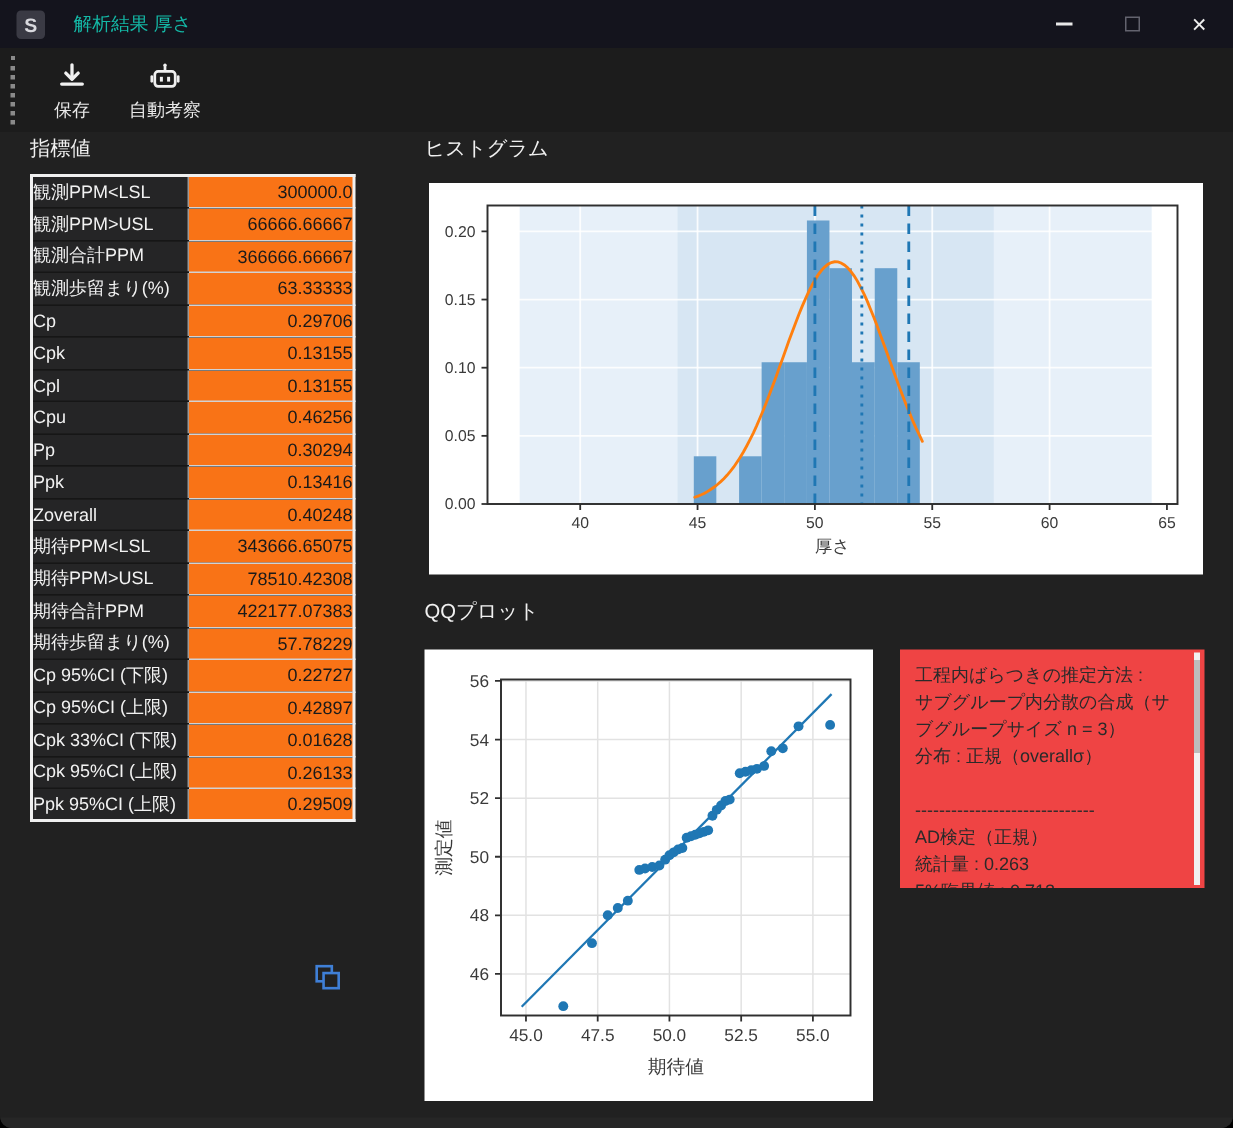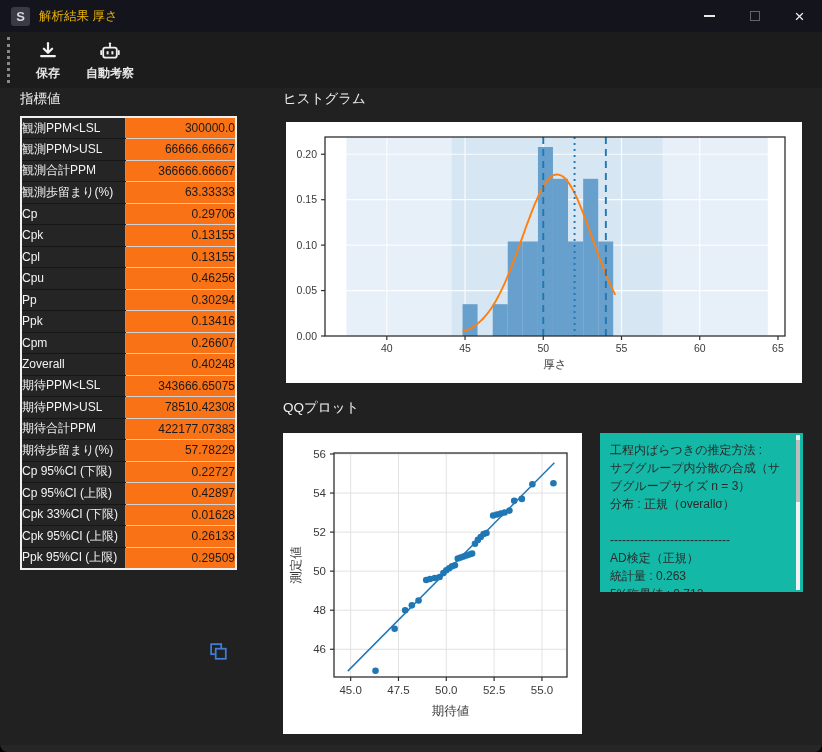--- a/index.html
+++ b/index.html
@@ -11,30 +11,30 @@
   }
   
   .titlebar {
     position:absolute; left:0; top:0; width:822px; height:32px;
     background:#14141d; display:flex; align-items:center;
   }
   .logo-badge {
     margin-left:11px; width:19px; height:19px; background:#3a3a44; border-radius:3px;
     color:#d9d9de; font-size:13px; font-weight:bold; display:flex; align-items:center; justify-content:center;
   }
-  .win-title { margin-left:9px; color:#eab308; font-size:12.5px; }
+  .win-title { margin-left:19px; color:#14b8a6; font-size:12.5px; }
   .win-controls { margin-left:auto; display:flex; height:100%; }
   .win-btn { width:45px; height:100%; display:flex; align-items:center; justify-content:center; }
   .min-glyph { width:11px; height:2px; background:#e9e9e9; }
   .max-glyph { width:10px; height:10px; border:1.5px solid #63636e; }
   .close-glyph { color:#efefef; font-size:17px; line-height:1; }
   
   .toolbar {
     position:absolute; left:0; top:32px; width:822px; height:56px;
-    background:#1c1c1c; display:flex; align-items:center;font-weight:bold;
+    background:#1c1c1c; display:flex; align-items:center;
   }
   .grip { width:0; height:46px; border-left:3px dotted #8a8a8a; margin-left:7px; }
   .tool-btn {
     margin-left:16px; min-width:44px; height:50px; display:flex; flex-direction:column;
     align-items:center; justify-content:center; color:#e8e8e8; font-size:12px; cursor:default;
   }
   .tool-btn .t-icon { height:24px; display:flex; align-items:center; justify-content:center; margin-bottom:2px; }
   
   .metrics-title, .section-title {
     position:absolute; color:#f0f0f0; font-size:13.5px; font-weight:normal;
@@ -54,21 +54,21 @@
   .copy-btn { position:absolute; left:205px; top:640px; width:26px; height:26px;
     display:flex; align-items:center; justify-content:center; cursor:default; }
   
   .card { position:absolute; background:#ffffff; }
   #hist-card { left:286px; top:122px; width:516px; height:261px; }
   #qq-card   { left:283px; top:433px; width:299px; height:301px; }
   svg text { font-family:"Liberation Sans","DejaVu Sans",sans-serif; fill:#3a3a3a; }
   
   .info-box {
     position:absolute; left:600px; top:433px; width:203px; height:159px;
-    background:#14b8a6; color:#2a2a2a; font-size:12px; line-height:1.5;
+    background:#ef4444; color:#2a2a2a; font-size:12px; line-height:1.5;
     padding:8px 14px 0 10px; overflow:hidden;
   }
   .info-line { min-height:1.5em; word-break:break-all; }
   .info-scrollbar { position:absolute; right:3px; top:2px; width:4px; height:155px; background:#f1f1f1; }
   .info-thumb { position:absolute; left:0; top:5px; width:4px; height:62px; background:#bdbdbd; }
   
   .bottom-edge { position:absolute; left:0; top:745px; width:822px; height:7px; background:#262626;
     border-bottom-left-radius:8px; border-bottom-right-radius:8px; }
 </style>
 </head>
@@ -155,24 +155,20 @@
           <td class="m-label">Cpu</td>
           <td class="m-value">0.46256</td>
         </tr>
         <tr>
           <td class="m-label">Pp</td>
           <td class="m-value">0.30294</td>
         </tr>
         <tr>
           <td class="m-label">Ppk</td>
           <td class="m-value">0.13416</td>
-        </tr>
-        <tr>
-          <td class="m-label">Cpm</td>
-          <td class="m-value">0.26607</td>
         </tr>
         <tr>
           <td class="m-label">Zoverall</td>
           <td class="m-value">0.40248</td>
         </tr>
         <tr>
           <td class="m-label">期待PPM&lt;LSL</td>
           <td class="m-value">343666.65075</td>
         </tr>
         <tr>

